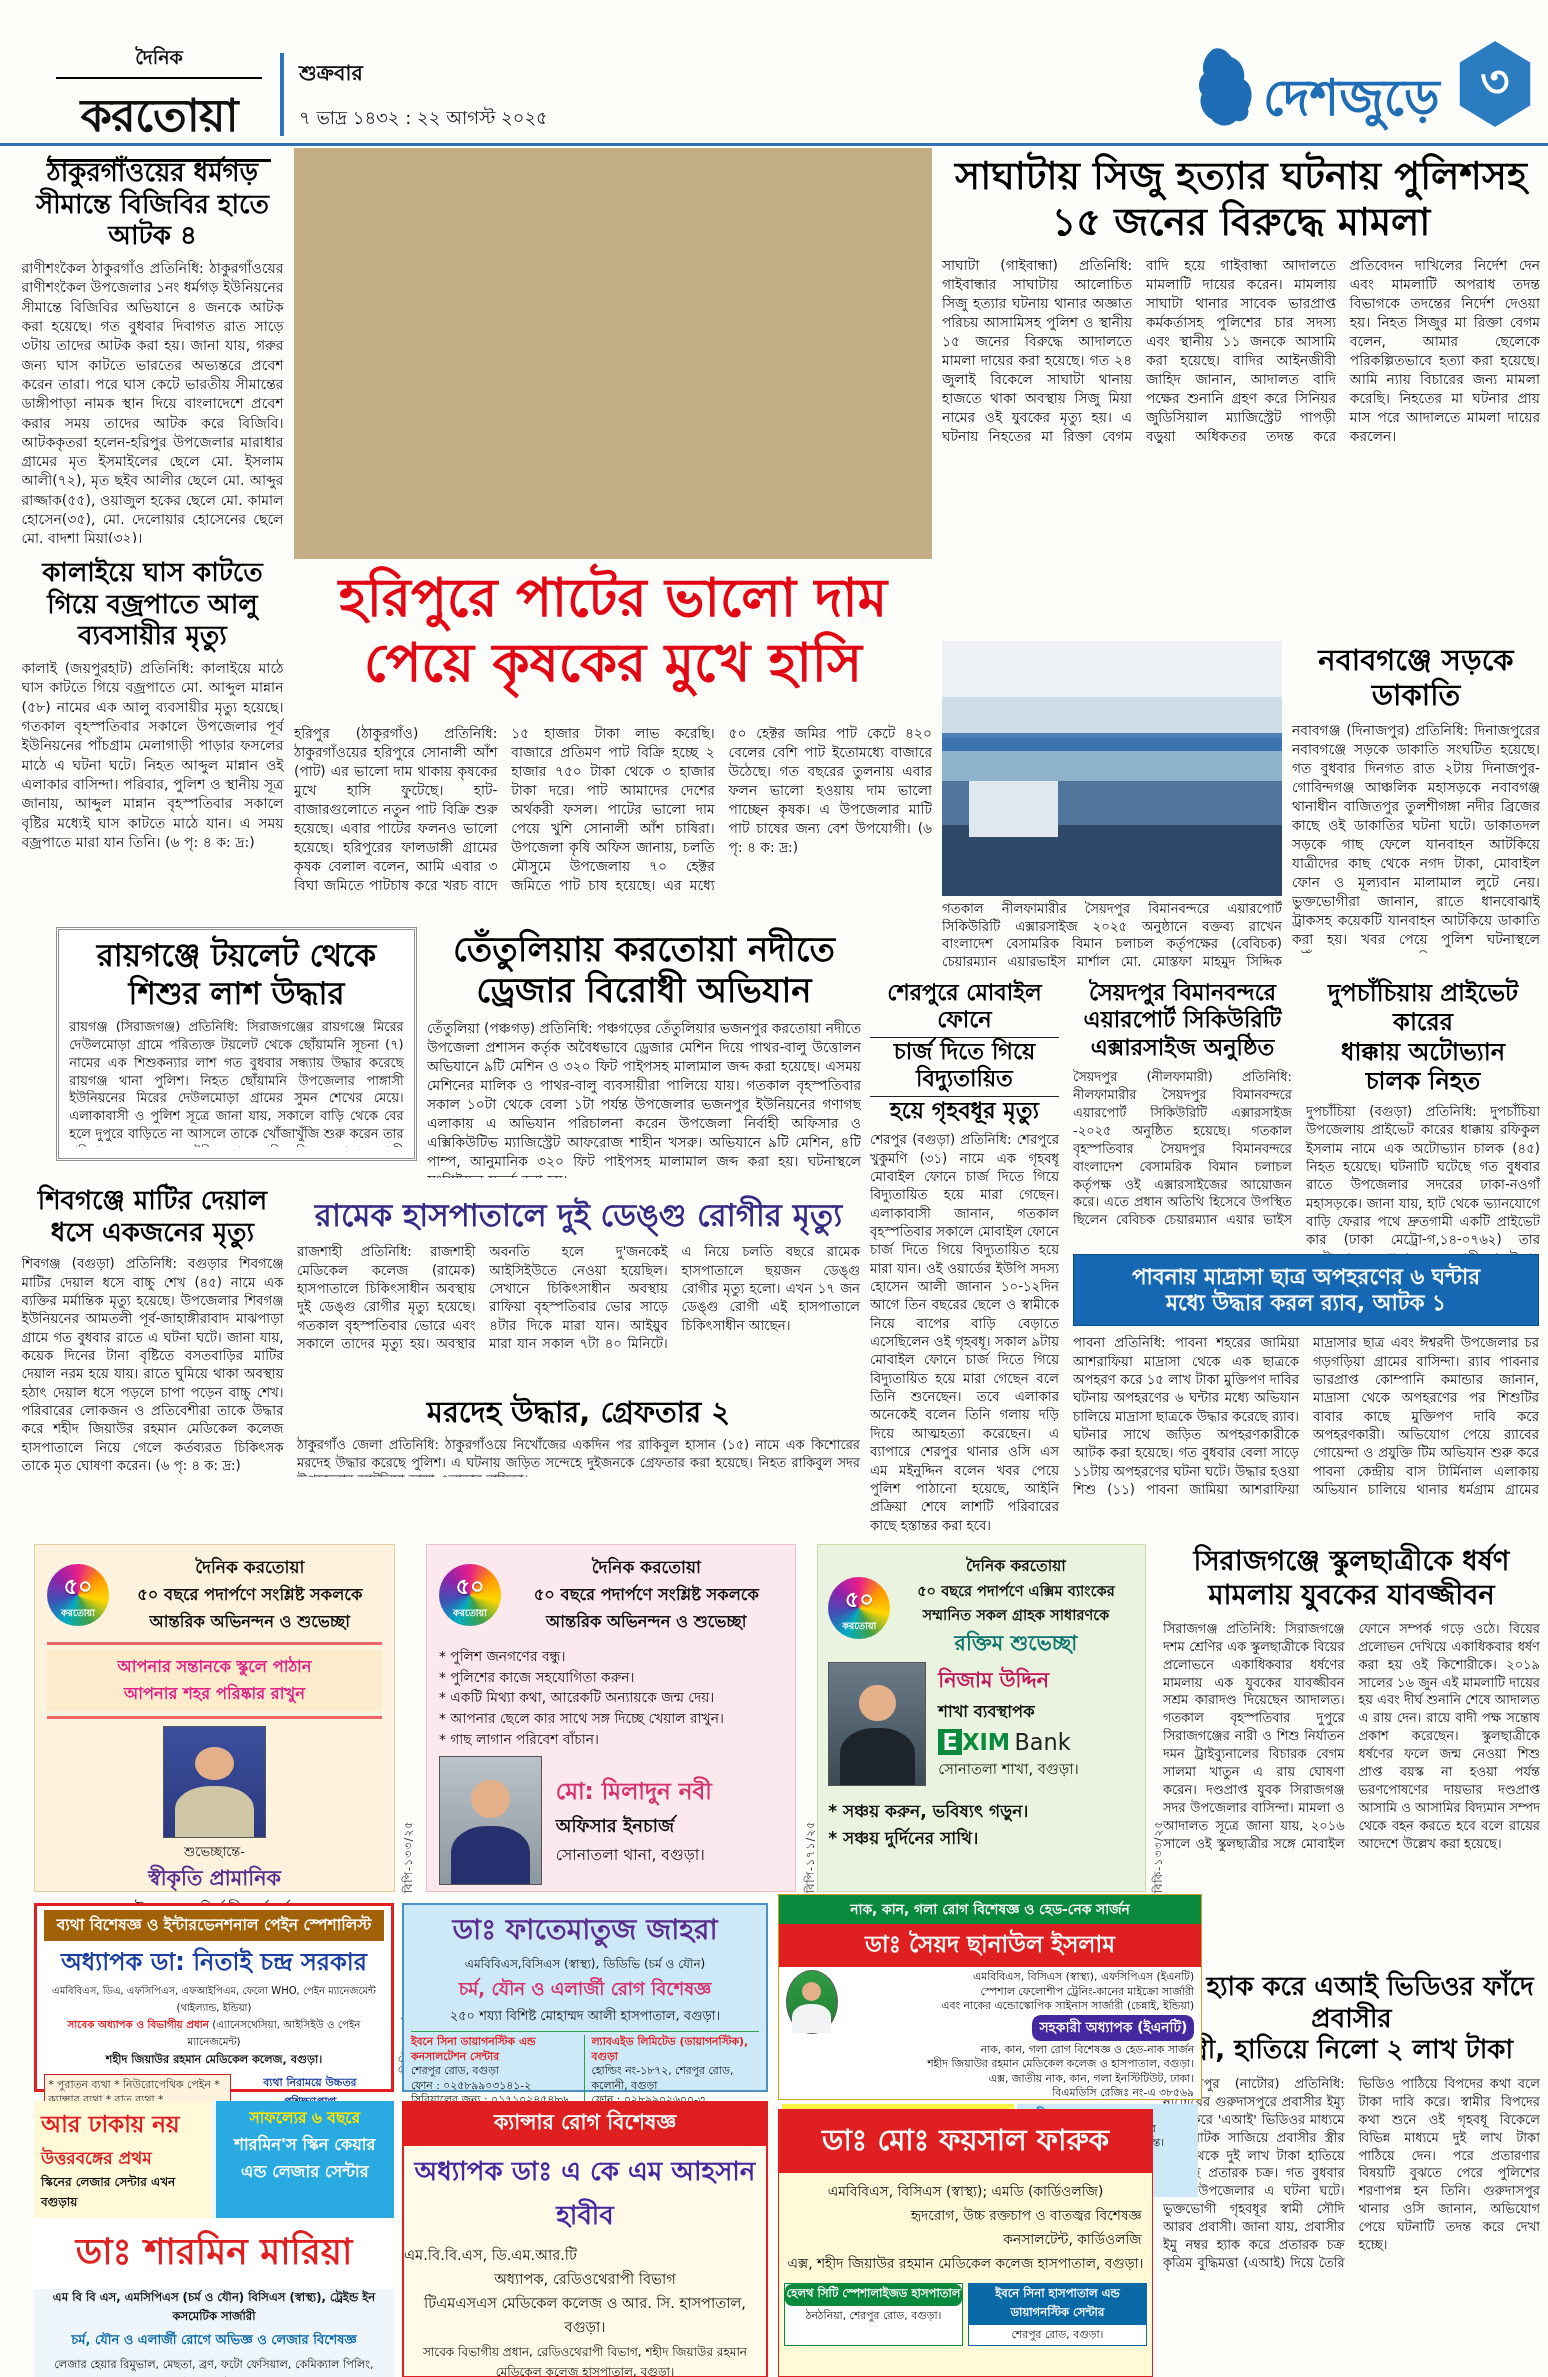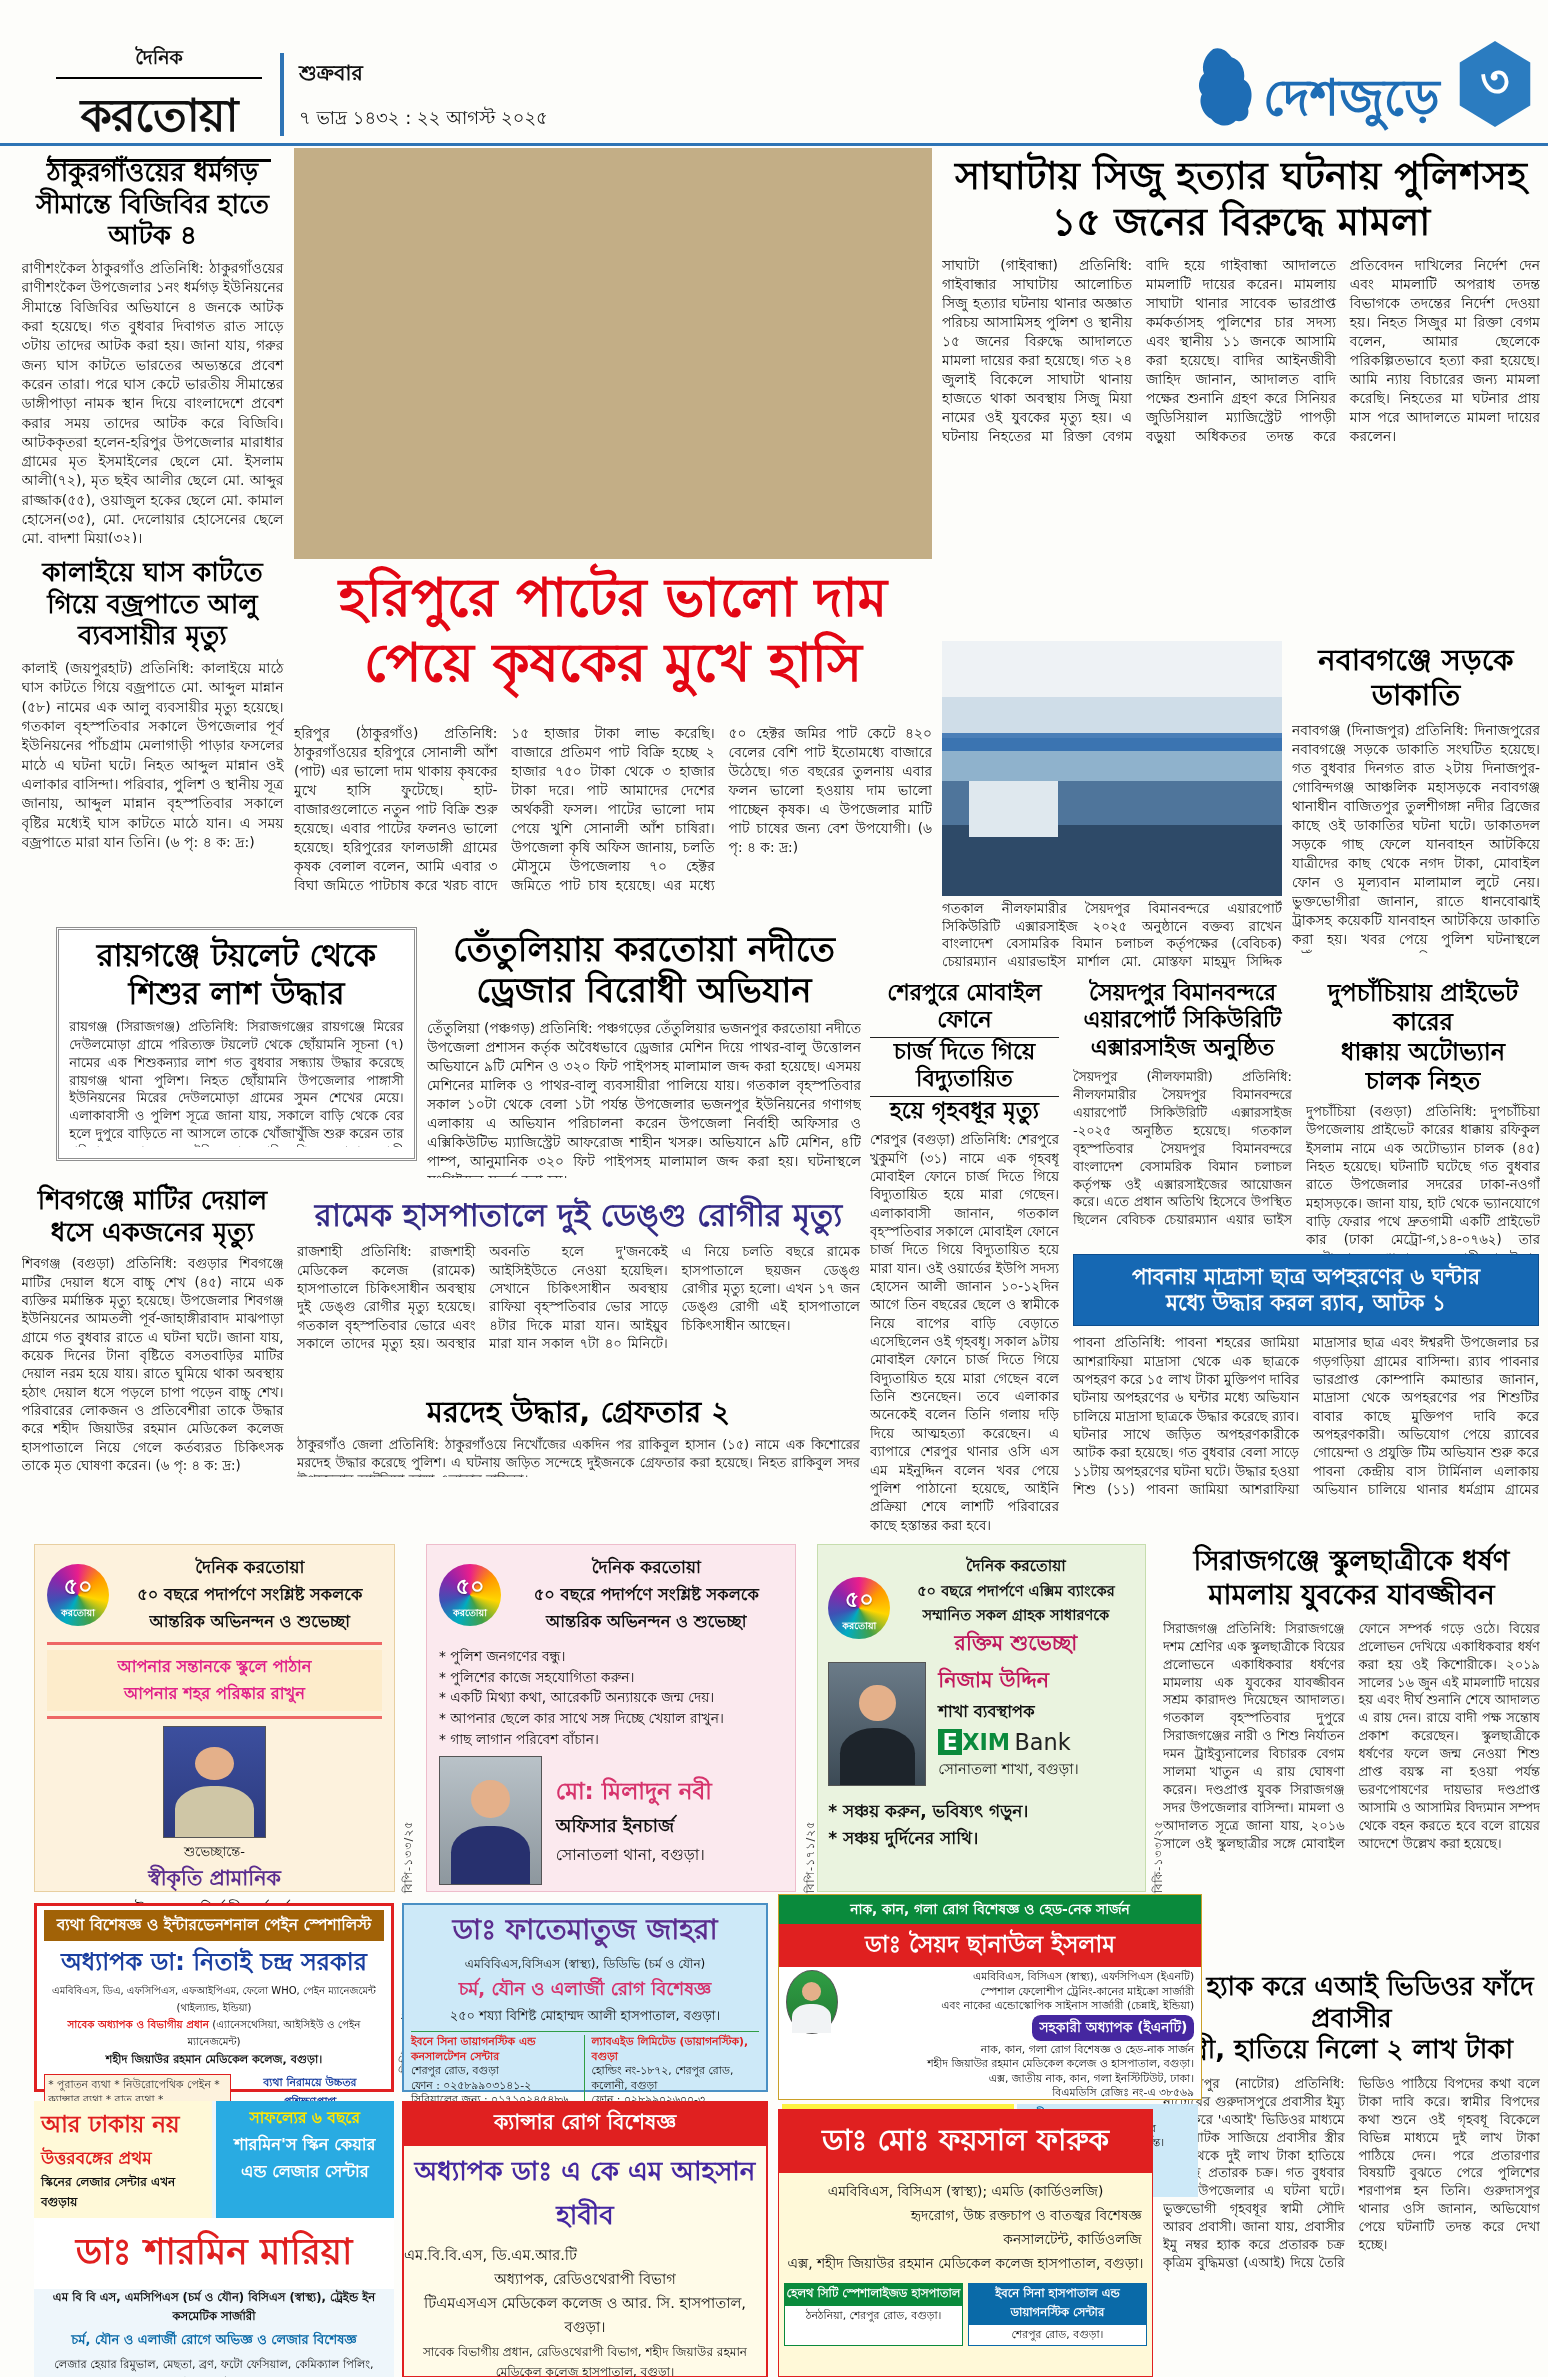--- a/index.html
+++ b/index.html
@@ -223,21 +223,21 @@
   <div class="b" style="left:817px;top:1544px;width:329px;height:348px;background:#eaf3df;border:0.9px solid #c6ddad;padding:8.6px 10.3px;box-sizing:border-box;">
     <div style="display:flex;gap:6.9px;align-items:center;">
       <div class="logo50">
         <span class="n">৫০</span>
         <span class="s">করতোয়া</span>
       </div>
       <div style="flex:1;text-align:center;">
         <div style="font-size:15.5px;font-weight:bold;">দৈনিক করতোয়া</div>
         <div style="font-size:14.6px;font-weight:bold;">৫০ বছরে পদার্পণে এক্সিম ব্যাংকের</div>
         <div style="font-size:14.6px;font-weight:bold;">সম্মানিত সকল গ্রাহক সাধারণকে</div>
-        <div style="font-size:20.6px;font-weight:bold;color:#be185d;">রক্তিম শুভেচ্ছা</div>
+        <div style="font-size:20.6px;font-weight:bold;color:#0f766e;">রক্তিম শুভেচ্ছা</div>
       </div>
     </div>
     <div style="display:flex;gap:12px;align-items:center;">
       <div class="portrait p-bank" style="width:96px;height:122px;"></div>
       <div>
         <div style="font-size:20.6px;font-weight:bold;color:#c2185b;">নিজাম উদ্দিন</div>
         <div style="font-size:16.3px;font-weight:bold;">শাখা ব্যবস্থাপক</div>
         <div style="margin:3.4px 0;">
           <span style="background:#0a8a3c;color:#fff;font-weight:bold;font-size:22.4px;padding:0 4.3px;">E</span><span style="color:#0a8a3c;font-weight:bold;font-size:22.4px;">XIM</span>
           <span style="color:#222;font-size:22.4px;">Bank</span>
@@ -369,21 +369,21 @@
   </div>
 
   <div class="b" style="left:778px;top:2109px;width:375px;height:268px;background:#fff9d8;border:1.7px solid #e02020;box-sizing:border-box;">
     <div class="band" style="background:#e02020;font-size:29px;padding:6.9px 0;">ডাঃ মোঃ ফয়সাল ফারুক</div>
     <div style="text-align:center;padding:6.9px 10.3px 0;font-size:13.8px;">এমবিবিএস, বিসিএস (স্বাস্থ্য); এমডি (কার্ডিওলজি)</div>
     <div style="text-align:right;padding:0 10.3px;font-size:13.8px;">হৃদরোগ, উচ্চ রক্তচাপ ও বাতজ্বর বিশেষজ্ঞ</div>
     <div style="text-align:right;padding:0 10.3px;font-size:13.8px;">কনসালটেন্ট, কার্ডিওলজি</div>
     <div style="text-align:center;padding:0 6.9px;font-size:13.8px;">এক্স, শহীদ জিয়াউর রহমান মেডিকেল কলেজ হাসপাতাল, বগুড়া।</div>
     <div style="display:flex;gap:5.2px;padding:6.9px 5.2px 0;">
       <div style="flex:1;background:#fff;border:1.7px solid #0a8a3c;">
-        <div class="band" style="background:#0a8a3c;font-size:11.6px;padding:1.7px 0;">হেলথ সিটি স্পেশালাইজড হাসপাতাল</div>
+        <div class="band" style="background:#0a8a3c;font-size:11.6px;padding:1.7px 0;border-radius:7px;">হেলথ সিটি স্পেশালাইজড হাসপাতাল</div>
         <div class="small" style="text-align:center;padding:2.6px;">ঠনঠনিয়া, শেরপুর রোড, বগুড়া।</div>
       </div>
       <div style="flex:1;background:#fff;border:1.7px solid #0a6aa8;">
         <div class="band" style="background:#0a6aa8;font-size:11.6px;padding:1.7px 0;">ইবনে সিনা হাসপাতাল এন্ড ডায়াগনস্টিক সেন্টার</div>
         <div class="small" style="text-align:center;padding:2.6px;">শেরপুর রোড, বগুড়া।</div>
       </div>
     </div>
   </div>
 
 </div>

